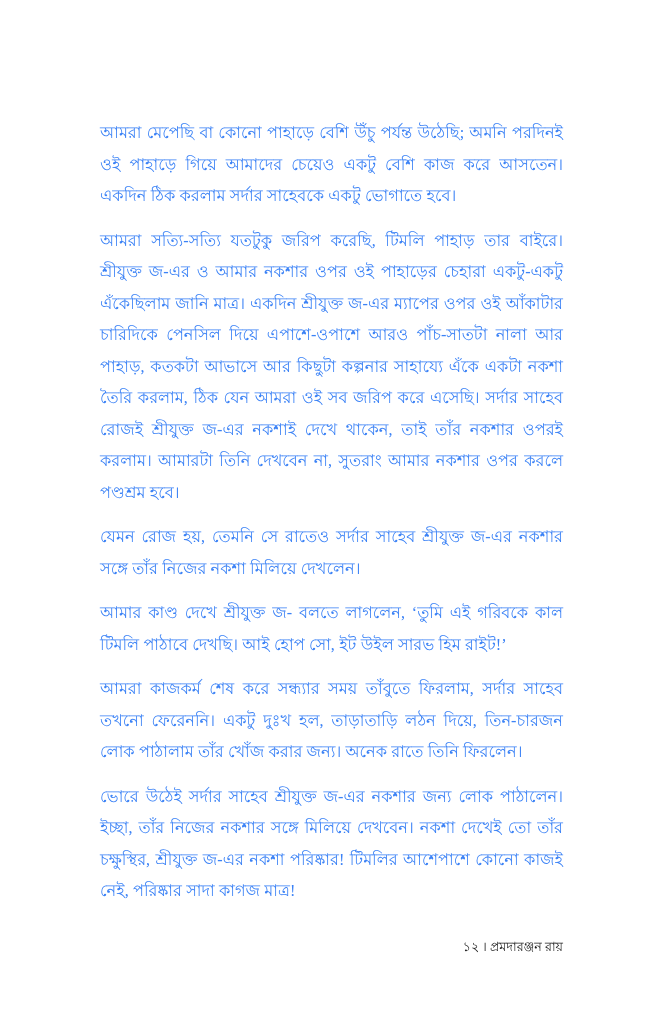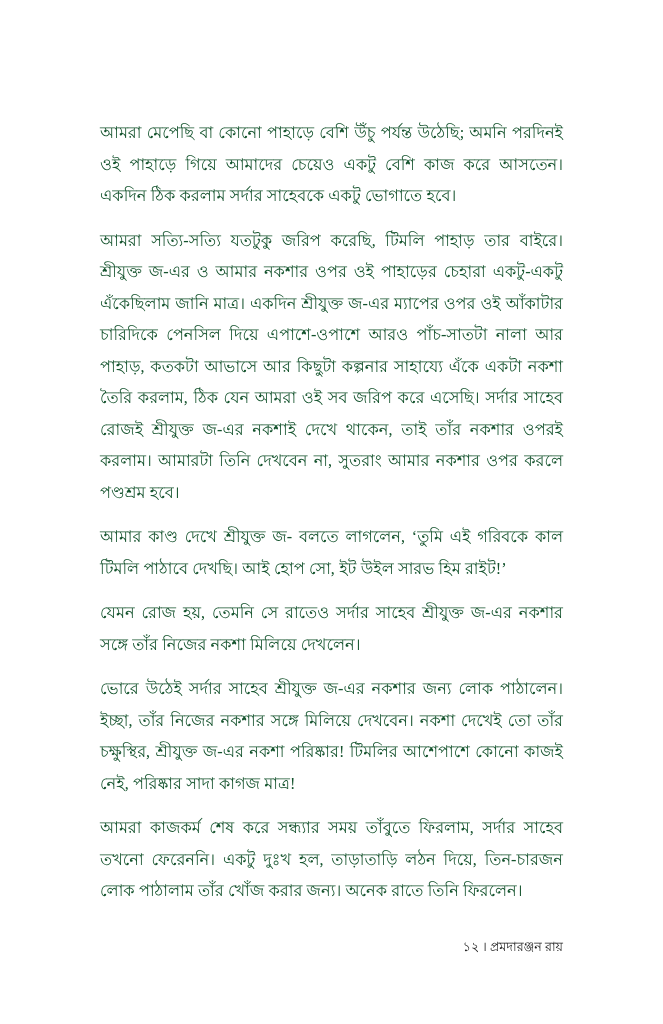--- a/index.html
+++ b/index.html
@@ -28,21 +28,21 @@
     width: 463px;
   }
   .para {
     margin: 0 0 13px 0;
     font-size: 16.2px;
     line-height: 31.5px;
     text-align: justify;
     text-justify: inter-word;
     word-spacing: 0.2px;
     letter-spacing: 0px;
-    color: #14532d;
+    color: #3b82f6;
     -webkit-font-smoothing: antialiased;
   }
   .para:last-of-type {
     margin-bottom: 0;
   }
   .footer {
     position: absolute;
     left: 100px;
     top: 938px;
     width: 463px;
@@ -56,24 +56,24 @@
   }
 </style>
 </head>
 <body>
 
 <div class="page">
 
   <div class="text-column">
     <p class="para">আমরা মেপেছি বা কোনো পাহাড়ে বেশি উঁচু পর্যন্ত উঠেছি; অমনি পরদিনই ওই পাহাড়ে গিয়ে আমাদের চেয়েও একটু বেশি কাজ করে আসতেন। একদিন ঠিক করলাম সর্দার সাহেবকে একটু ভোগাতে হবে।</p>
     <p class="para">আমরা সত্যি-সত্যি যতটুকু জরিপ করেছি, টিমলি পাহাড় তার বাইরে। শ্রীযুক্ত জ-এর ও আমার নকশার ওপর ওই পাহাড়ের চেহারা একটু-একটু এঁকেছিলাম জানি মাত্র। একদিন শ্রীযুক্ত জ-এর ম্যাপের ওপর ওই আঁকাটার চারিদিকে পেনসিল দিয়ে এপাশে-ওপাশে আরও পাঁচ-সাতটা নালা আর পাহাড়, কতকটা আভাসে আর কিছুটা কল্পনার সাহায্যে এঁকে একটা নকশা তৈরি করলাম, ঠিক যেন আমরা ওই সব জরিপ করে এসেছি। সর্দার সাহেব রোজই শ্রীযুক্ত জ-এর নকশাই দেখে থাকেন, তাই তাঁর নকশার ওপরই করলাম। আমারটা তিনি দেখবেন না, সুতরাং আমার নকশার ওপর করলে পণ্ডশ্রম হবে।</p>
+    <p class="para">যেমন রোজ হয়, তেমনি সে রাতেও সর্দার সাহেব শ্রীযুক্ত জ-এর নকশার সঙ্গে তাঁর নিজের নকশা মিলিয়ে দেখলেন।</p>
     <p class="para">আমার কাণ্ড দেখে শ্রীযুক্ত জ- বলতে লাগলেন, ‘তুমি এই গরিবকে কাল টিমলি পাঠাবে দেখছি। আই হোপ সো, ইট উইল সারভ হিম রাইট!’</p>
-    <p class="para">যেমন রোজ হয়, তেমনি সে রাতেও সর্দার সাহেব শ্রীযুক্ত জ-এর নকশার সঙ্গে তাঁর নিজের নকশা মিলিয়ে দেখলেন।</p>
+    <p class="para">আমরা কাজকর্ম শেষ করে সন্ধ্যার সময় তাঁবুতে ফিরলাম, সর্দার সাহেব তখনো ফেরেননি। একটু দুঃখ হল, তাড়াতাড়ি লঠন দিয়ে, তিন-চারজন লোক পাঠালাম তাঁর খোঁজ করার জন্য। অনেক রাতে তিনি ফিরলেন।</p>
     <p class="para">ভোরে উঠেই সর্দার সাহেব শ্রীযুক্ত জ-এর নকশার জন্য লোক পাঠালেন। ইচ্ছা, তাঁর নিজের নকশার সঙ্গে মিলিয়ে দেখবেন। নকশা দেখেই তো তাঁর চক্ষুস্থির, শ্রীযুক্ত জ-এর নকশা পরিষ্কার! টিমলির আশেপাশে কোনো কাজই নেই, পরিষ্কার সাদা কাগজ মাত্র!</p>
-    <p class="para">আমরা কাজকর্ম শেষ করে সন্ধ্যার সময় তাঁবুতে ফিরলাম, সর্দার সাহেব তখনো ফেরেননি। একটু দুঃখ হল, তাড়াতাড়ি লঠন দিয়ে, তিন-চারজন লোক পাঠালাম তাঁর খোঁজ করার জন্য। অনেক রাতে তিনি ফিরলেন।</p>
 
   </div>
 
   <div class="footer">
     <div class="footer-line">১২ । প্রমদারঞ্জন রায়</div>
   </div>
 
 </div>
 
 </body></html>

